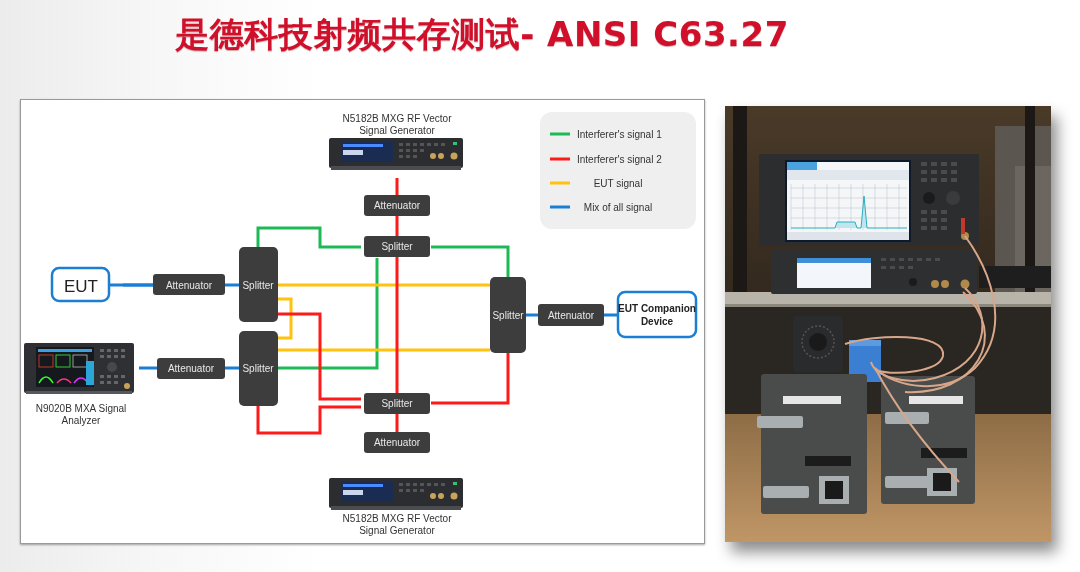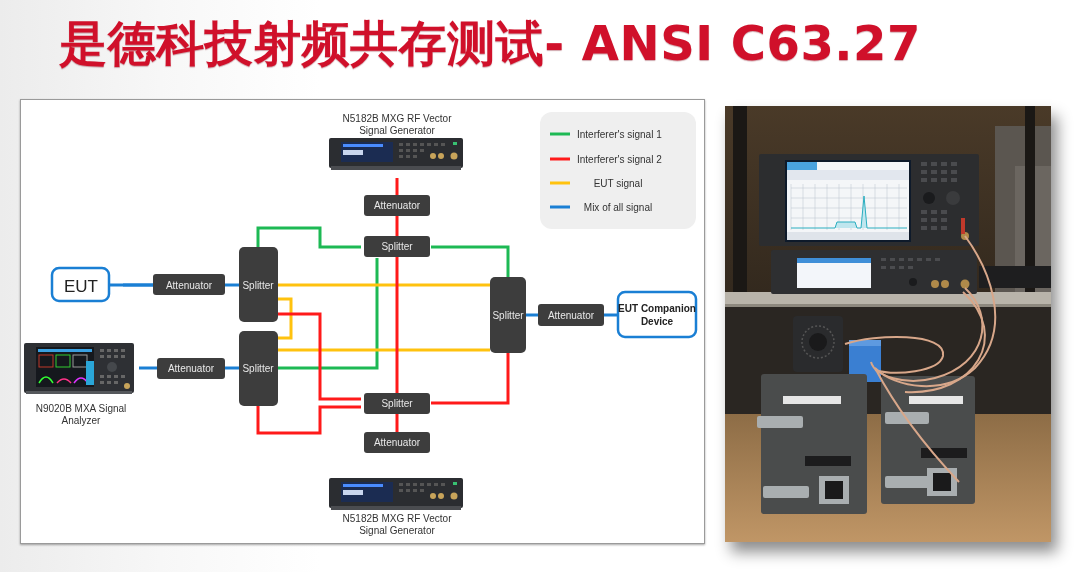--- a/index.html
+++ b/index.html
@@ -1,20 +1,20 @@
 <!DOCTYPE html>
 <html><head>
 <meta charset="utf-8">
 <style>
   html,body{margin:0;padding:0;}
   body{width:1080px;height:572px;position:relative;overflow:hidden;
     background:linear-gradient(90deg,#ececec 0px,#f7f7f7 160px,#ffffff 320px,#ffffff 100%);
     font-family:"Liberation Sans","DejaVu Sans",sans-serif;}
-  .title{position:absolute;left:12px;top:12px;width:956px;text-align:center;
-    font-size:48px;font-weight:bold;color:#d0102a;letter-spacing:0.5px;
+  .title{position:absolute;left:4px;top:12px;width:956px;text-align:center;
+    font-size:34px;font-weight:bold;color:#d0102a;letter-spacing:0.5px;
     text-shadow:0 1px 1px rgba(120,0,20,0.35);font-family:"DejaVu Sans","Liberation Sans",sans-serif;}
   .diagram{position:absolute;left:20px;top:99px;width:683px;height:443px;
     background:#fff;border:1px solid #9a9a9a;box-shadow:0 1px 2px rgba(0,0,0,0.35);}
   .diagram svg{position:absolute;left:0;top:0;}
   .photo{position:absolute;left:725px;top:106px;width:326px;height:436px;
     box-shadow:6px 10px 14px rgba(0,0,0,0.45);overflow:hidden;
     background:#3a2e22;}
   .photo svg{position:absolute;left:0;top:0;}
   .lbl{font-family:"Liberation Sans",sans-serif;}
 </style>

